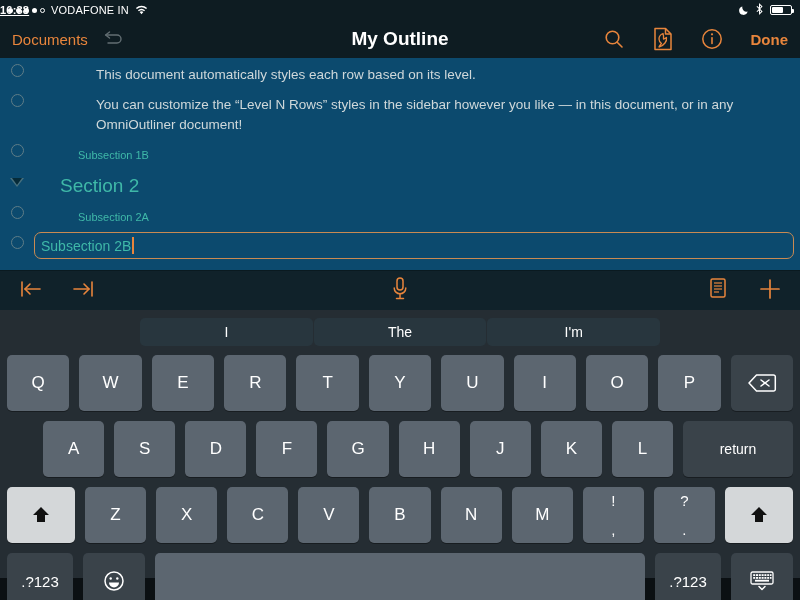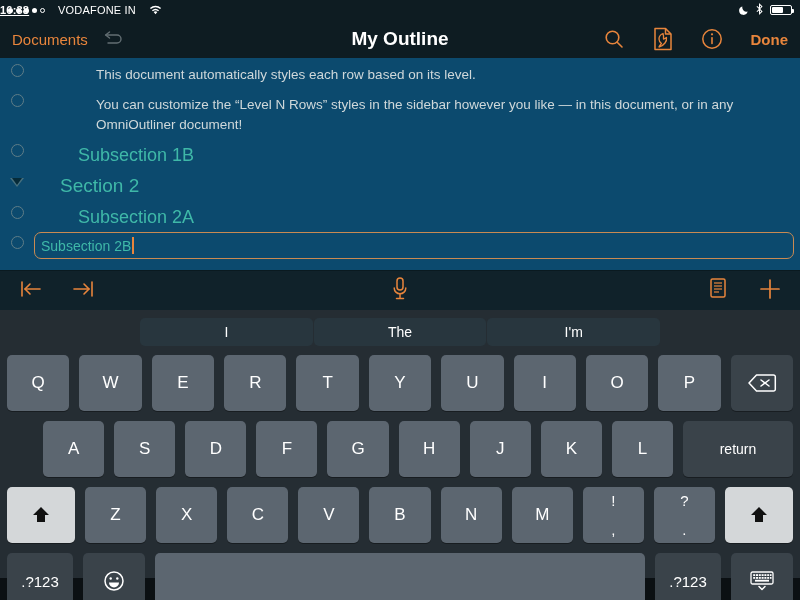--- a/index.html
+++ b/index.html
@@ -11,21 +11,21 @@
   }
   #app { position: relative; width: 800px; height: 600px; }
 
   
   .statusbar {
     height: 20px; background: #0e1c22;
     display: flex; align-items: center;
     padding: 0 8px; color: #ffffff;
     font-size: 11px; letter-spacing: .2px;
   }
-  .sb-left { display: flex; align-items: center; gap: 13px; }
+  .sb-left { display: flex; align-items: center; gap: 6px; }
   .dots { display: flex; align-items: center; gap: 3px; }
   .dot { width: 5px; height: 5px; border-radius: 50%; background: #fff; }
   .dot.hollow { background: transparent; border: 1px solid #fff; width: 5px; height: 5px; }
   .carrier { font-size: 11px; }
   .wifi svg { display: block; }
   .sb-center { position: absolute; left: 0; right: 0; 
                font-size: 11px; font-weight: bold; pointer-events: none; text-decoration: underline; }
   .sb-right { margin-left: auto; display: flex; align-items: center; gap: 6px; z-index: 2; }
   .battery {
     width: 22px; height: 10px; border: 1px solid #fff; border-radius: 2px;
@@ -84,21 +84,21 @@
     content:""; position:absolute; left:-5px; top:-9px;
     width:0;height:0;
     border-left: 5px solid transparent; border-right: 5px solid transparent;
     border-top: 7px solid #062b39;
   }
   .rowtext { flex: 1; padding-right: 14px; }
 
   .r-body { color: #cfd8da; font-size: 13.5px; line-height: 20px; padding: 5px 0; }
   .r-body.indent { padding-left: 62px; }
   .r-sub {
-    color: #3fb8a8; font-size: 18px; line-height: 20px; padding: 5px 0;
+    color: #3fb8a8; font-size: 11px; line-height: 20px; padding: 5px 0;
     padding-left: 44px;
   }
   .r-section {
     color: #3fb8a8; font-size: 19px; line-height: 24px; padding: 4px 0;
     padding-left: 26px;
   }
   .edit-box {
     border: 1.5px solid #c98a52; border-radius: 7px;
     padding: 4px 6px; width: 100%;
     display: flex; align-items: center;

